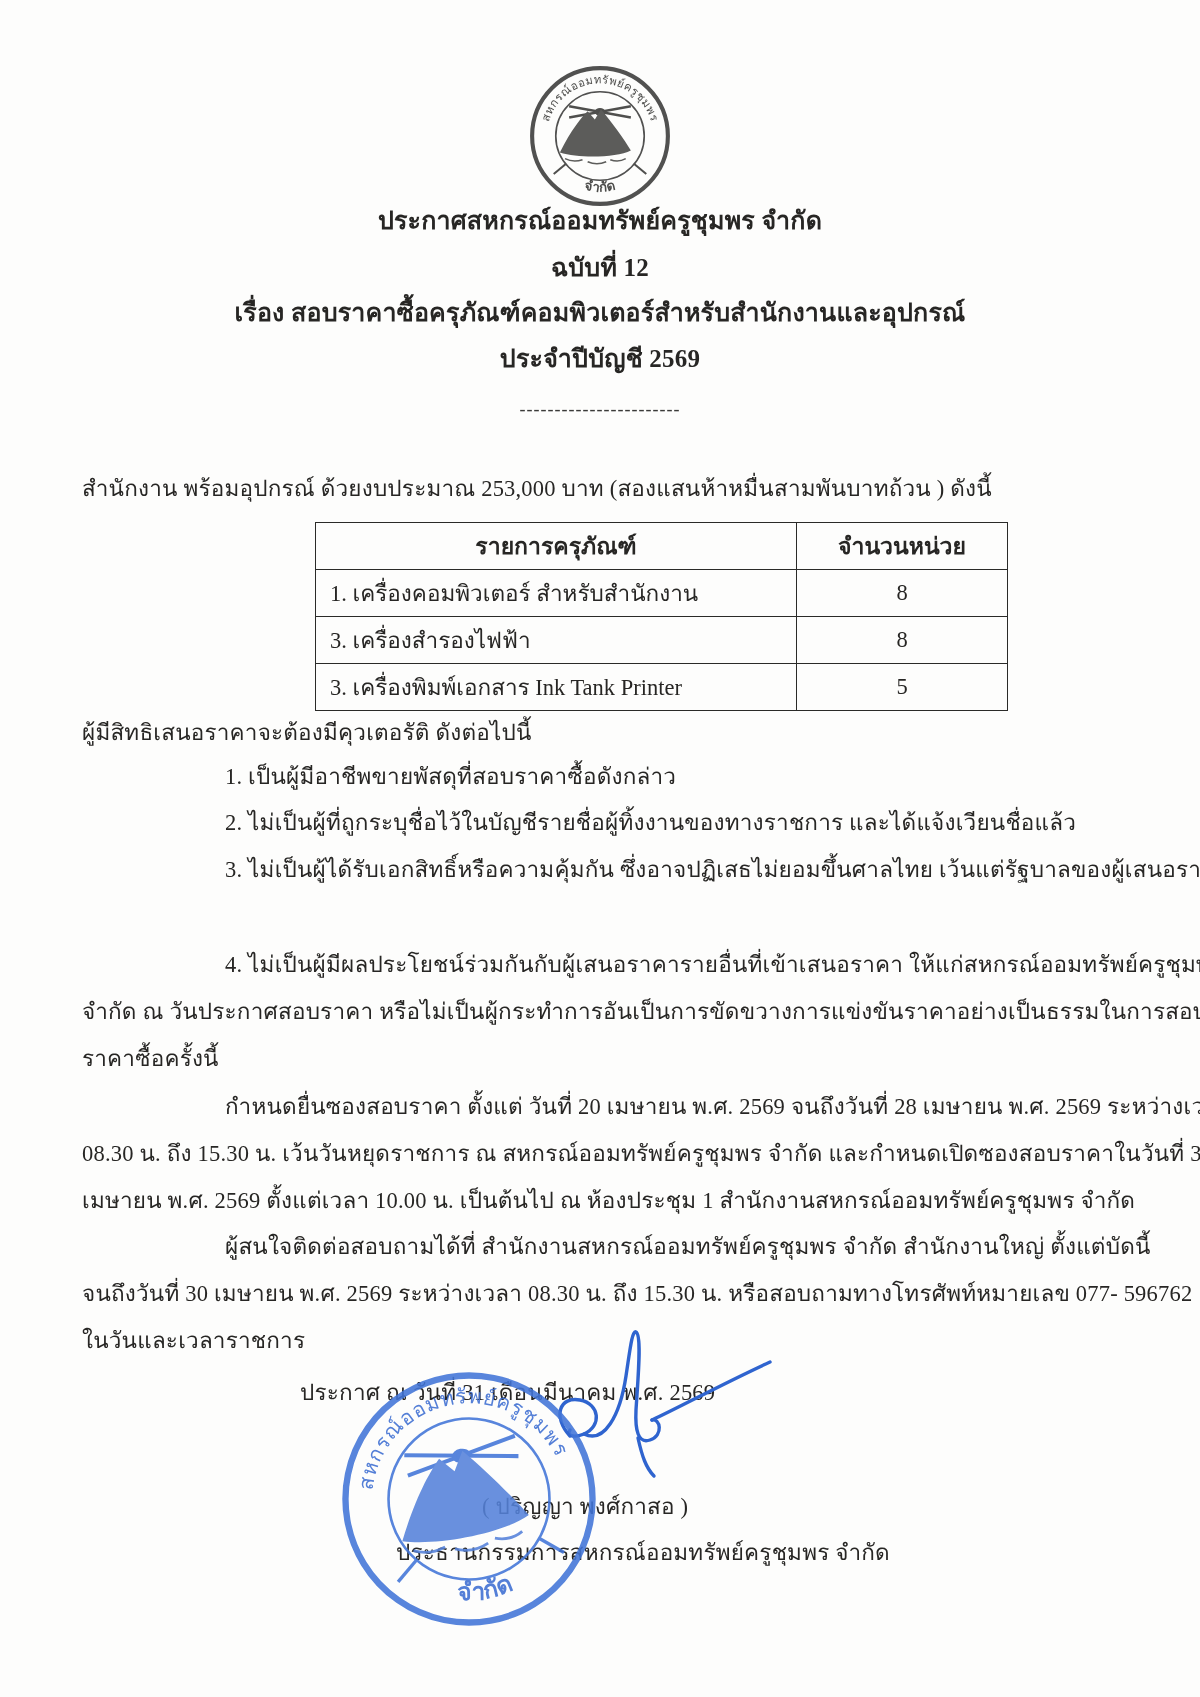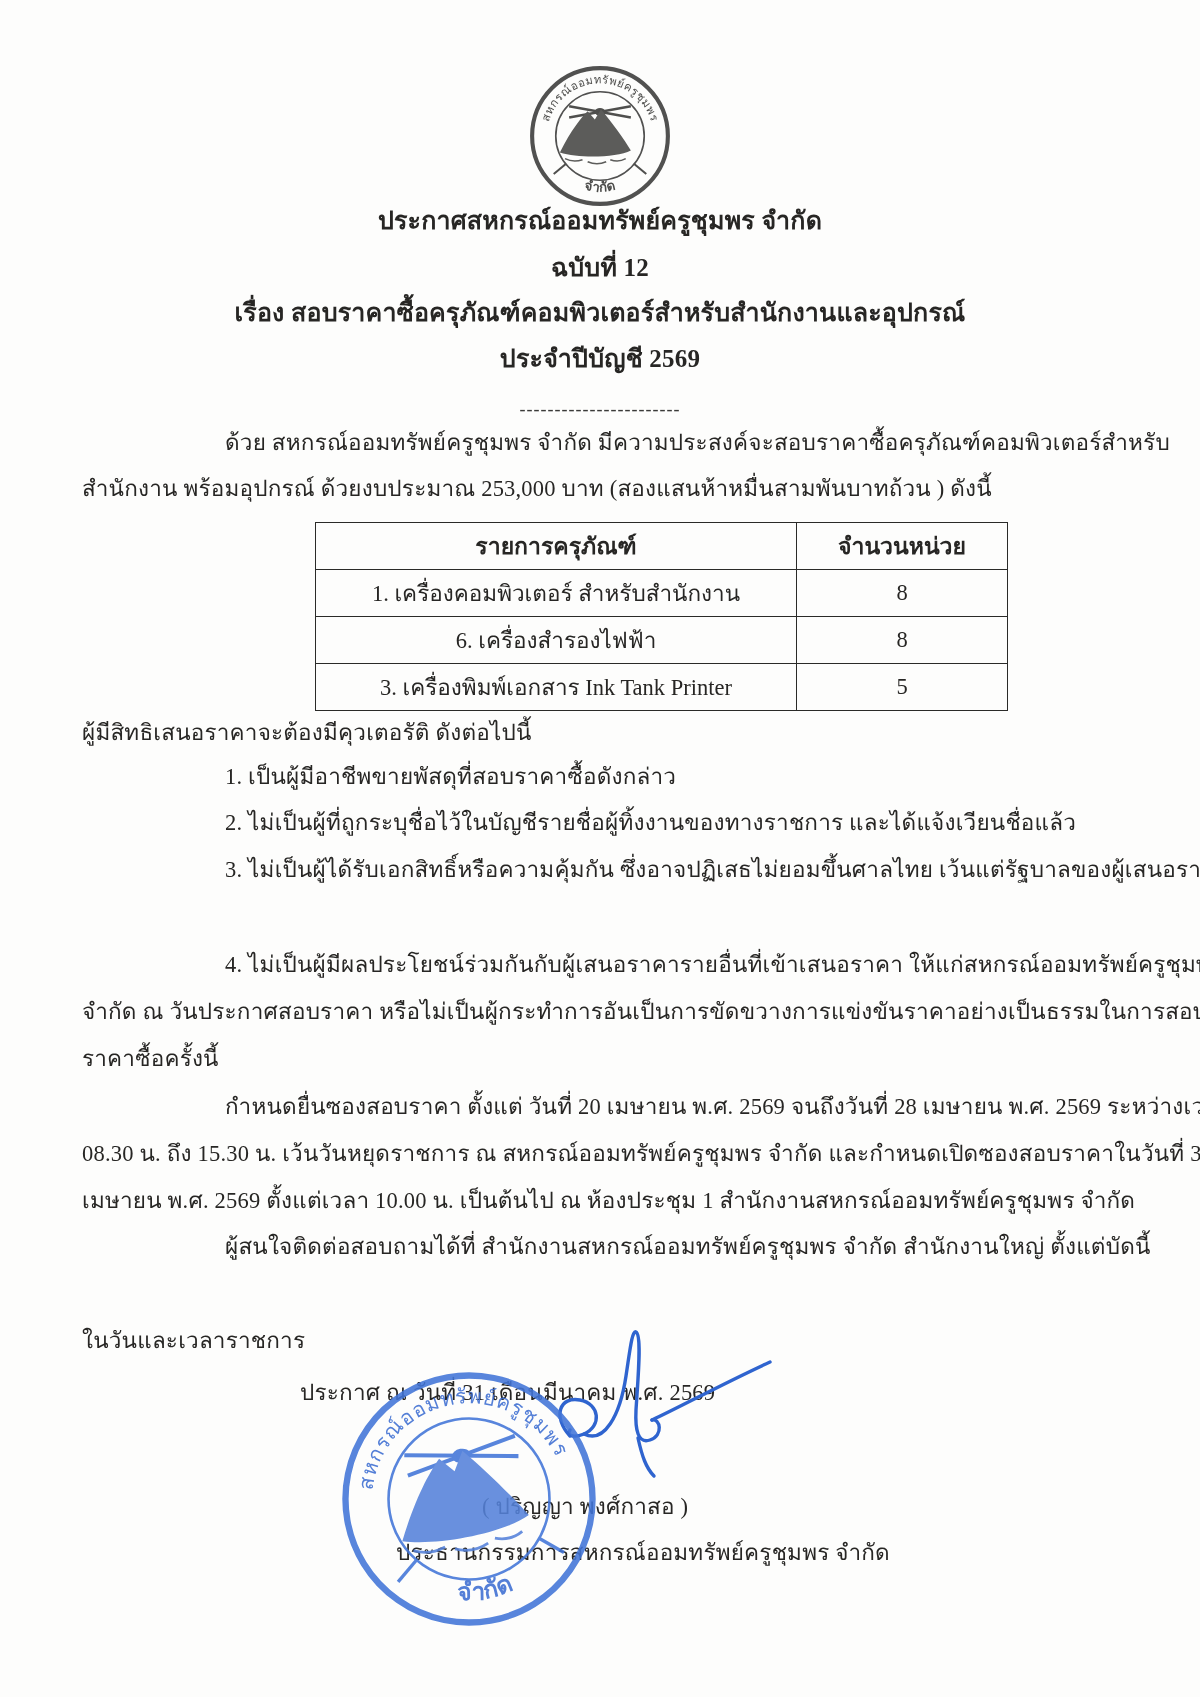--- a/index.html
+++ b/index.html
@@ -29,21 +29,20 @@
   .items-table{
     position:absolute;left:315px;top:522px;
     border-collapse:collapse;
     font-size:22.5px;color:#272624;
   }
   .items-table td,.items-table th{
     border:1.6px solid #2a2a28;
     height:46px;
     padding:0 14px;
     background:transparent;
-    text-align:center;
   }
   .items-table th{font-size:23px;}
   .col-item{width:452px;text-align:left;}
   .col-qty{width:182px;text-align:center;margin-top:33px;}
   th.col-item,th.col-qty{text-align:center;}
   
   .seal-top{position:absolute;left:528px;top:62px;width:144px;height:148px;}
   .seal-top text{font-family:"Liberation Serif","DejaVu Serif",serif;fill:#4c4c4a;}
   .seal-top .ring{stroke:#515150;fill:none;}
   .stamp{
@@ -92,37 +91,36 @@
       <textPath href="#arcBotG" startOffset="50%" text-anchor="middle">จำกัด</textPath>
     </text>
   </svg>
 
   <div class="line center bold title" style="top:205px">ประกาศสหกรณ์ออมทรัพย์ครูชุมพร จำกัด</div>
   <div class="line center bold title" style="top:252px">ฉบับที่ 12</div>
   <div class="line center bold title" style="top:297px">เรื่อง   สอบราคาซื้อครุภัณฑ์คอมพิวเตอร์สำหรับสำนักงานและอุปกรณ์</div>
   <div class="line center bold title" style="top:343px">ประจำปีบัญชี 2569</div>
   <div class="line center divider" style="top:398px">-----------------------</div>
 
-  <div class="line indent" style="top:428px">ด้วย  สหกรณ์ออมทรัพย์ครูชุมพร  จำกัด  มีความประสงค์จะสอบราคาซื้อครุภัณฑ์คอมพิวเตอร์สำหรับ</div>
   <div class="line" style="top:474px">สำนักงาน พร้อมอุปกรณ์  ด้วยงบประมาณ 253,000 บาท  (สองแสนห้าหมื่นสามพันบาทถ้วน ) ดังนี้</div>
 
   <table class="items-table">
     <thead>
       <tr>
         <th class="col-item">รายการครุภัณฑ์</th>
         <th class="col-qty">จำนวนหน่วย</th>
       </tr>
     </thead>
     <tbody>
       <tr>
         <td class="col-item">1.  เครื่องคอมพิวเตอร์ สำหรับสำนักงาน</td>
         <td class="col-qty">8</td>
       </tr>
       <tr>
-        <td class="col-item">6.  เครื่องสำรองไฟฟ้า</td>
+        <td class="col-item">3.  เครื่องสำรองไฟฟ้า</td>
         <td class="col-qty">8</td>
       </tr>
       <tr>
         <td class="col-item">3. เครื่องพิมพ์เอกสาร Ink Tank Printer</td>
         <td class="col-qty">5</td>
       </tr>
     </tbody>
   </table>
 
   <div class="line" style="top:718px">ผู้มีสิทธิเสนอราคาจะต้องมีคุวเตอรัติ  ดังต่อไปนี้</div>
@@ -131,20 +129,21 @@
   <div class="line indent" style="top:855px">3. ไม่เป็นผู้ได้รับเอกสิทธิ์หรือความคุ้มกัน ซึ่งอาจปฏิเสธไม่ยอมขึ้นศาลไทย เว้นแต่รัฐบาลของผู้เสนอราคา</div>
   <div class="line indent" style="top:950px">4. ไม่เป็นผู้มีผลประโยชน์ร่วมกันกับผู้เสนอราคารายอื่นที่เข้าเสนอราคา ให้แก่สหกรณ์ออมทรัพย์ครูชุมพร</div>
   <div class="line" style="top:997px">จำกัด  ณ  วันประกาศสอบราคา หรือไม่เป็นผู้กระทำการอันเป็นการขัดขวางการแข่งขันราคาอย่างเป็นธรรมในการสอบ</div>
   <div class="line" style="top:1044px">ราคาซื้อครั้งนี้</div>
 
   <div class="line indent" style="top:1092px">กำหนดยื่นซองสอบราคา ตั้งแต่ วันที่  20 เมษายน พ.ศ. 2569  จนถึงวันที่ 28 เมษายน พ.ศ. 2569  ระหว่างเวลา</div>
   <div class="line" style="top:1139px">08.30 น. ถึง  15.30  น.   เว้นวันหยุดราชการ  ณ สหกรณ์ออมทรัพย์ครูชุมพร  จำกัด  และกำหนดเปิดซองสอบราคาในวันที่ 30</div>
   <div class="line" style="top:1186px">เมษายน พ.ศ. 2569  ตั้งแต่เวลา  10.00 น.  เป็นต้นไป  ณ ห้องประชุม 1   สำนักงานสหกรณ์ออมทรัพย์ครูชุมพร  จำกัด</div>
 
   <div class="line indent" style="top:1232px">ผู้สนใจติดต่อสอบถามได้ที่  สำนักงานสหกรณ์ออมทรัพย์ครูชุมพร  จำกัด  สำนักงานใหญ่  ตั้งแต่บัดนี้</div>
+  <div class="line" style="top:1279px">จนถึงวันที่  30 เมษายน พ.ศ. 2569   ระหว่างเวลา 08.30  น. ถึง  15.30   น. หรือสอบถามทางโทรศัพท์หมายเลข  077- 596762</div>
   <div class="line" style="top:1326px">ในวันและเวลาราชการ</div>
 
   <div class="line" style="top:1378px;left:300px">ประกาศ ณ  วันที่ 31  เดือนมีนาคม พ.ศ. 2569</div>
   <div class="line" style="top:1538px;left:396px">ประธานกรรมการสหกรณ์ออมทรัพย์ครูชุมพร  จำกัด</div>
   <div class="line" style="top:1492px;left:482px">( ปริญญา  พงศ์กาสอ )</div>
 
   <svg class="signature" viewBox="0 0 250 180">
     <path class="sig-stroke" d="M 28,118 C 10,98 18,78 38,82 C 58,86 60,108 42,116 C 32,120 24,118 28,112"></path>
     <path class="sig-stroke" d="M 42,116 C 62,126 78,98 84,58 C 88,32 90,12 94,14 C 100,17 96,60 94,92 C 93,112 96,126 108,122 C 122,117 118,100 110,102"></path>
     <path class="sig-stroke" d="M 110,102 C 140,88 180,66 228,44"></path>

